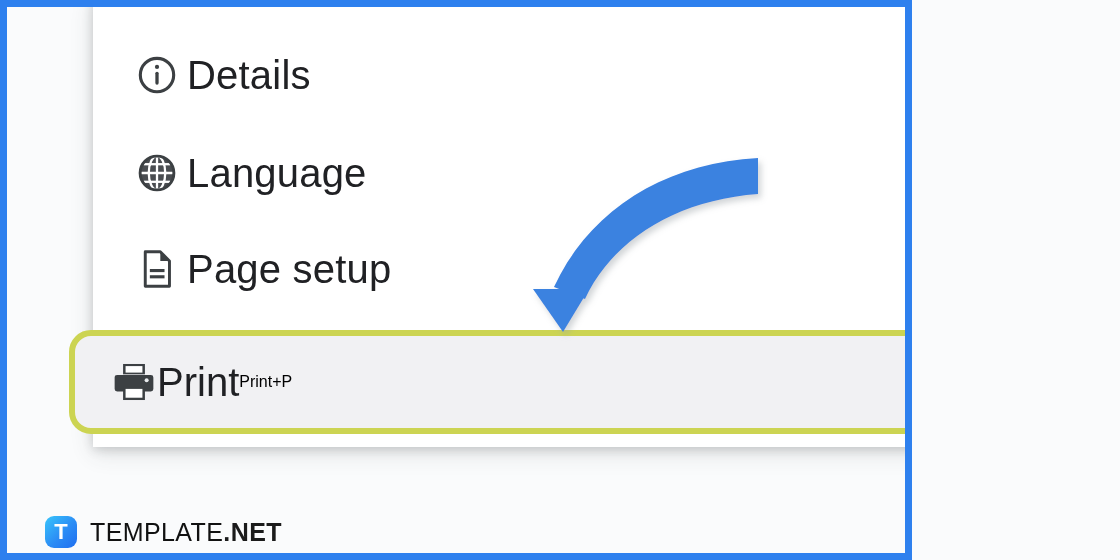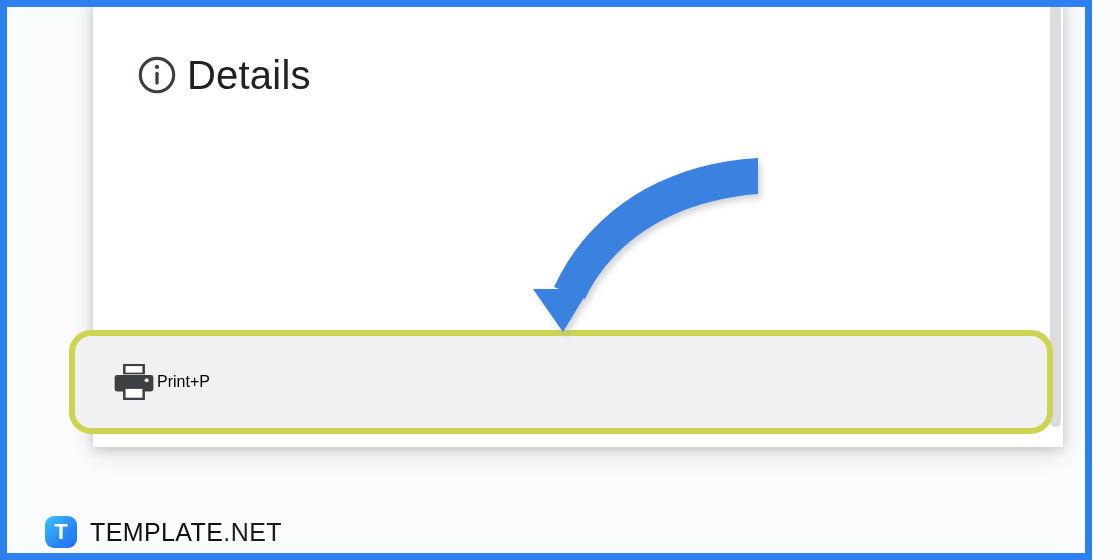--- a/index.html
+++ b/index.html
@@ -10,21 +10,21 @@
     width: 1120px;
     height: 560px;
     font-family: "Liberation Sans", sans-serif;
     background: #fafbfc;
     overflow: hidden;
   }
 
   
   #page {
     position: relative;
-    width: 1092px;
+    width: 912px;
     height: 560px;
     box-sizing: border-box;
     border: 7px solid #2e80ee;
     background: #fafbfc;
     overflow: hidden;
   }
 
   
   #menu-card {
     position: absolute;
@@ -158,60 +158,94 @@
     line-height: 1;
     font-family: "Liberation Sans", sans-serif;
   }
   #logo-wordmark {
     font-size: 25px;
     letter-spacing: .4px;
     color: #111111;
     white-space: nowrap;
   }
   #logo-wordmark .strong { font-weight: normal; }
-  #logo-wordmark .light { font-weight: normal; color: #1b1b1b; }
+  #logo-wordmark .light { font-weight: bold; color: #1b1b1b; }
 </style>
 </head>
 <body>
 
 <div id="page">
 
   <div id="menu-card">
 
     <div class="menu-row" id="row-details">
       <span class="row-icon">
         <svg class="ico" width="44" height="44" viewBox="0 0 24 24" aria-hidden="true">
           <circle cx="12" cy="12" r="9.1" fill="none" stroke="#3c4043" stroke-width="1.7"></circle>
           <circle cx="12" cy="7.6" r="1.15" fill="#3c4043"></circle>
           <rect x="11.1" y="10.2" width="1.8" height="7.1" rx=".9" fill="#3c4043"></rect>
         </svg>
       </span>
       <span class="row-label">Details</span>
       <span class="row-spacer"></span>
     </div>
 
-
+    <div class="menu-row" id="row-language">
+      <span class="row-icon">
+        <svg class="ico" width="44" height="44" viewBox="0 0 24 24" aria-hidden="true">
+          <circle cx="12" cy="12" r="9.2" fill="#4a4d51"></circle>
+          <g fill="none" stroke="#ffffff" stroke-width="1.25">
+            <path d="M2.8 12h18.4"></path>
+            <path d="M4.7 7.2h14.6"></path>
+            <path d="M4.7 16.8h14.6"></path>
+            <path d="M12 2.8v18.4"></path>
+            <ellipse cx="12" cy="12" rx="4.5" ry="9.2"></ellipse>
+          </g>
+          <circle cx="12" cy="12" r="9.2" fill="none" stroke="#3c4043" stroke-width="1.6"></circle>
+        </svg>
+      </span>
+      <span class="row-label">Language</span>
+      <span class="row-submenu">
+        <svg class="ico" width="24" height="24" viewBox="0 0 24 24" aria-hidden="true">
+          <path d="M8.5 5.5 L17 12 L8.5 18.5 Z" fill="#9aa0a6"></path>
+        </svg>
+      </span>
+    </div>
+
+    <div class="menu-row" id="row-pagesetup">
+      <span class="row-icon">
+        <svg class="ico" width="44" height="44" viewBox="0 0 24 24" aria-hidden="true">
+          <path d="M5.6 2.6 h8.2 l5 5 v13.8 a0 0 0 0 1 0 0 h-13.2 z" fill="#ffffff" stroke="#3c4043" stroke-width="1.6" stroke-linejoin="round"></path>
+          <path d="M13.8 2.6 v5 h5 z" fill="#3c4043"></path>
+          <rect x="8.1" y="12.0" width="8.0" height="1.7" fill="#3c4043"></rect>
+          <rect x="8.1" y="15.4" width="8.0" height="1.7" fill="#3c4043"></rect>
+        </svg>
+      </span>
+      <span class="row-label">Page setup</span>
+      <span class="row-spacer"></span>
+    </div>
 
     <div id="menu-scrollbar">
       <div class="thumb"></div>
     </div>
   </div>
 
   <div id="print-highlight">
     <div id="row-print">
       <span class="row-icon">
         <svg class="ico" width="46" height="46" viewBox="0 0 24 24" aria-hidden="true">
           <rect x="6.3" y="2.6" width="11.4" height="5.4" fill="#3c4043"></rect>
           <rect x="7.6" y="3.7" width="8.8" height="3.4" fill="#ffffff"></rect>
           <path d="M3.2 8.4 h17.6 a1.3 1.3 0 0 1 1.3 1.3 v6.0 a1.3 1.3 0 0 1 -1.3 1.3 h-17.6 a1.3 1.3 0 0 1 -1.3 -1.3 v-6.0 a1.3 1.3 0 0 1 1.3 -1.3 z" fill="#3c4043"></path>
           <circle cx="18.6" cy="11.1" r="1.05" fill="#e8eaed"></circle>
           <rect x="6.3" y="14.6" width="11.4" height="6.8" fill="#3c4043"></rect>
           <rect x="7.6" y="15.6" width="8.8" height="4.6" fill="#ffffff"></rect>
         </svg>
       </span>
+      <span class="row-label">Print</span>
       <span class="row-spacer"></span>
       <span class="row-accel">Print+P</span>
     </div>
   </div>
 
   <div id="callout-arrow">
     <svg width="260" height="195" viewBox="0 0 260 195" aria-hidden="true">
       <defs>
         <filter id="arrowShadow" x="-30%" y="-30%" width="180%" height="180%">
           <feDropShadow dx="3" dy="4" stdDeviation="3" flood-color="#9aa0a6" flood-opacity=".45"></feDropShadow>

